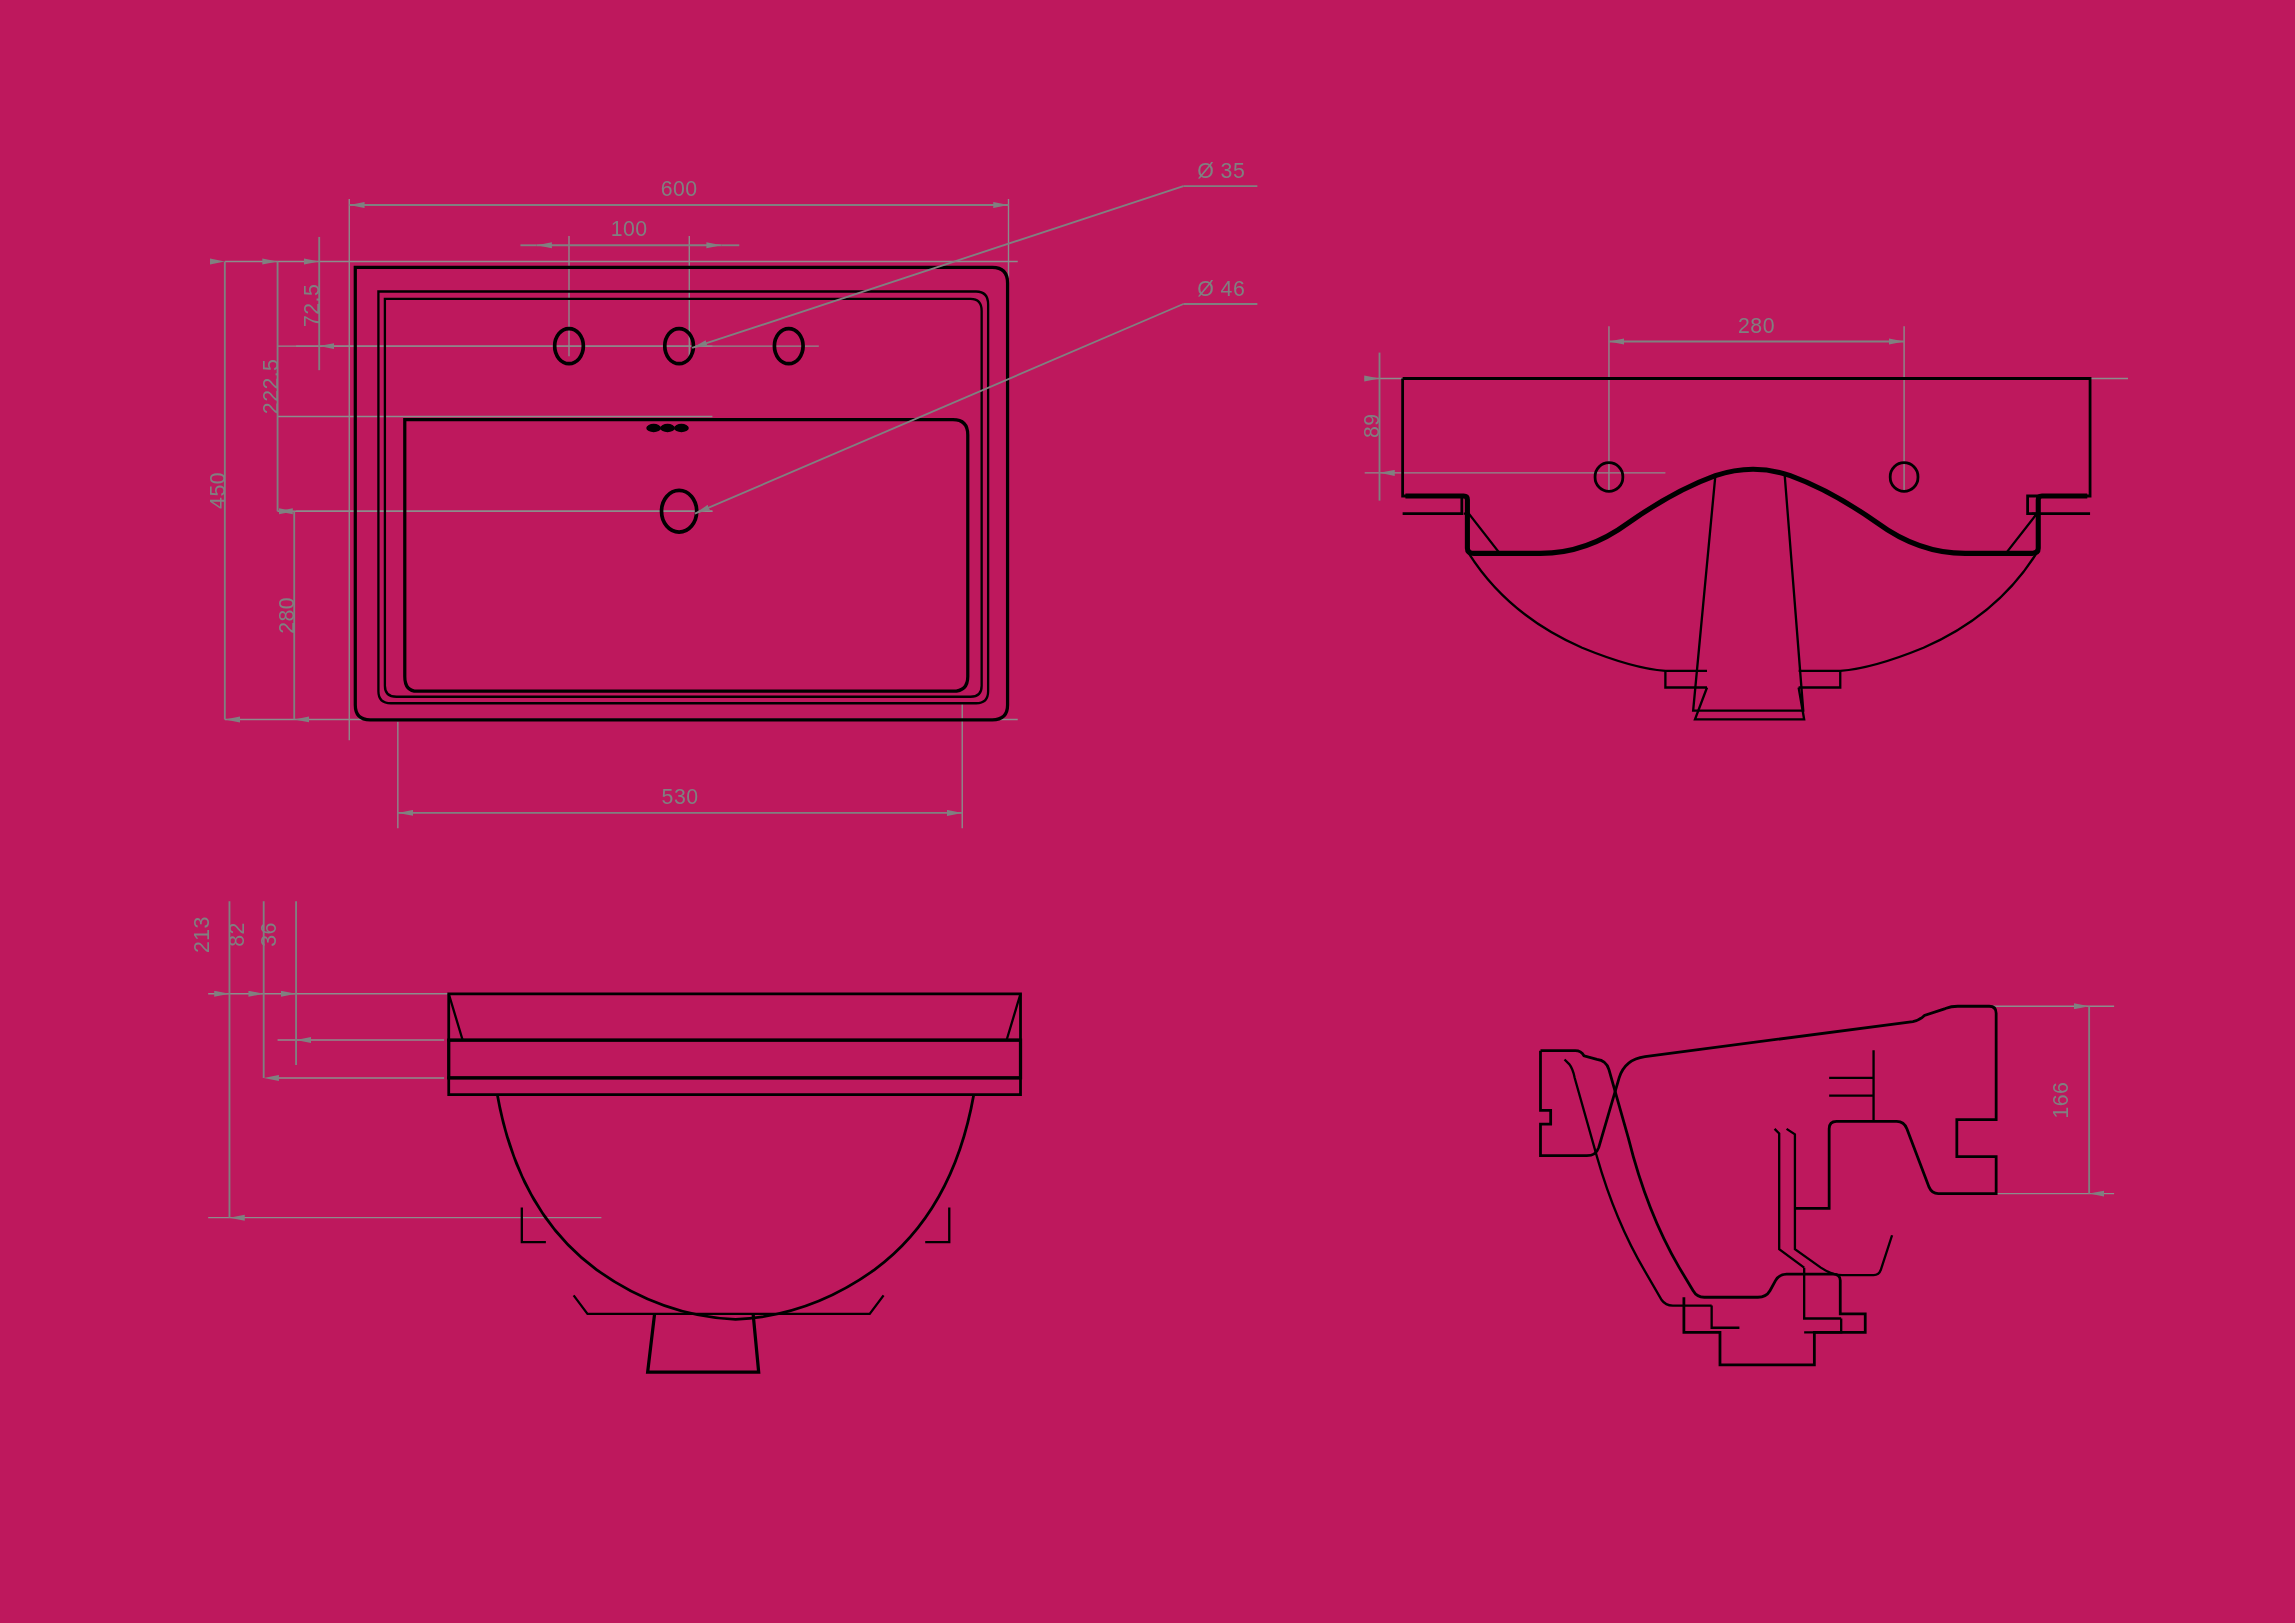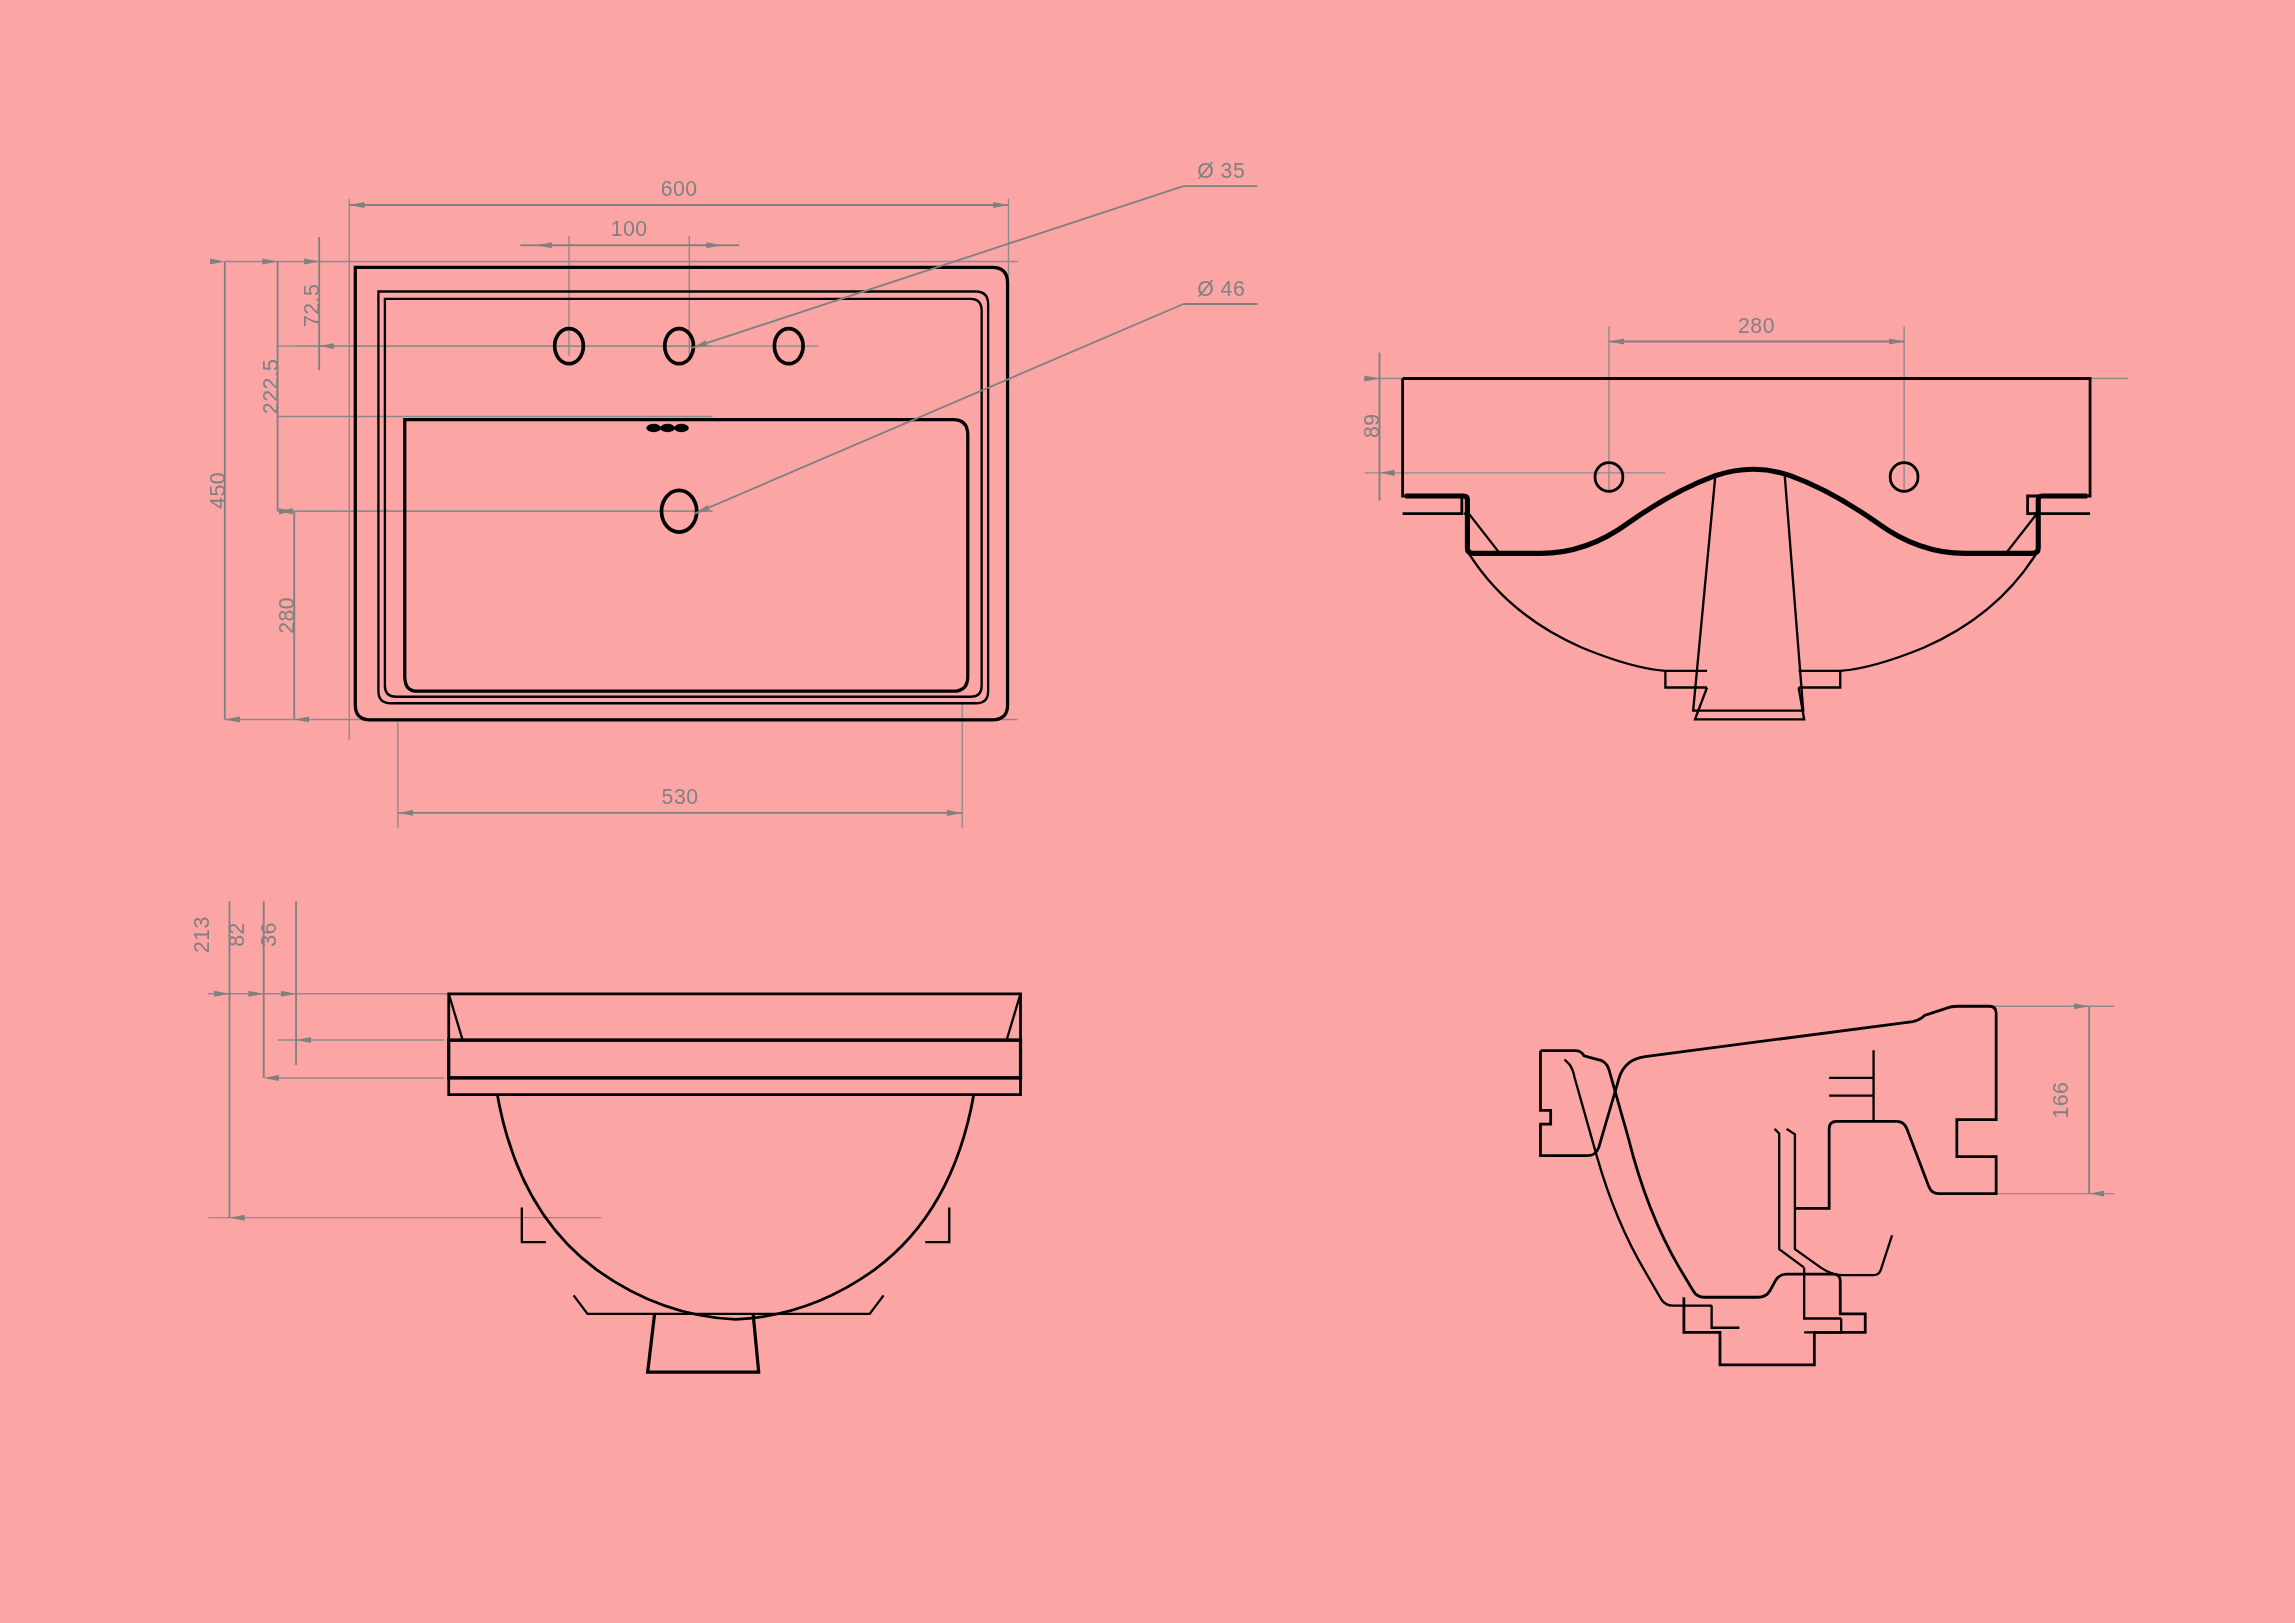--- a/index.html
+++ b/index.html
@@ -10,21 +10,21 @@
   body {
     width: 2295px;
     height: 1623px;
     font-family: "Liberation Sans", sans-serif;
     overflow: hidden;
   }
   #sheet {
     position: relative;
     width: 2295px;
     height: 1623px;
-    background: #fca5a5;
+    background: #be185d;
   }
   #drawing-svg {
     position: absolute;
     top: 0;
     left: 0;
     width: 2295px;
     height: 1623px;
     display: block;
   }
   .dim-text {

